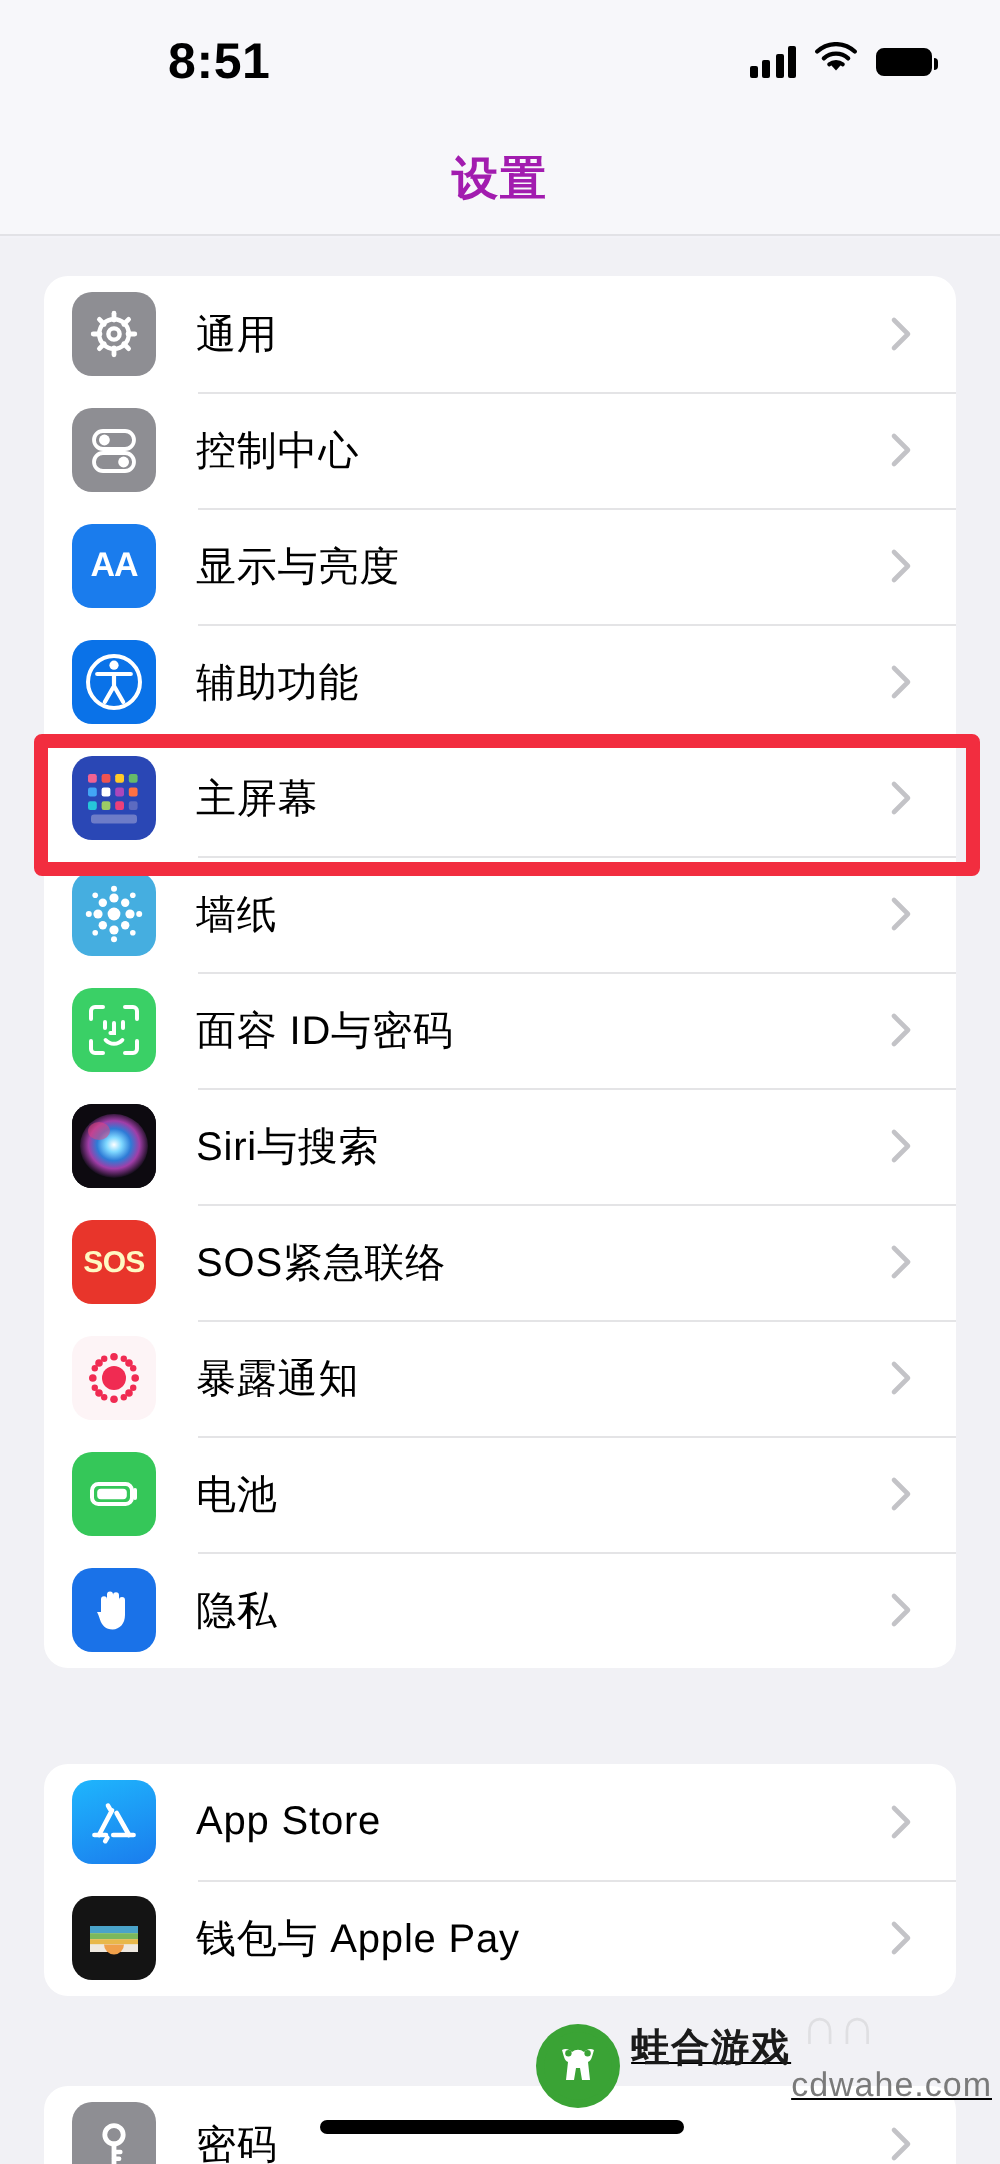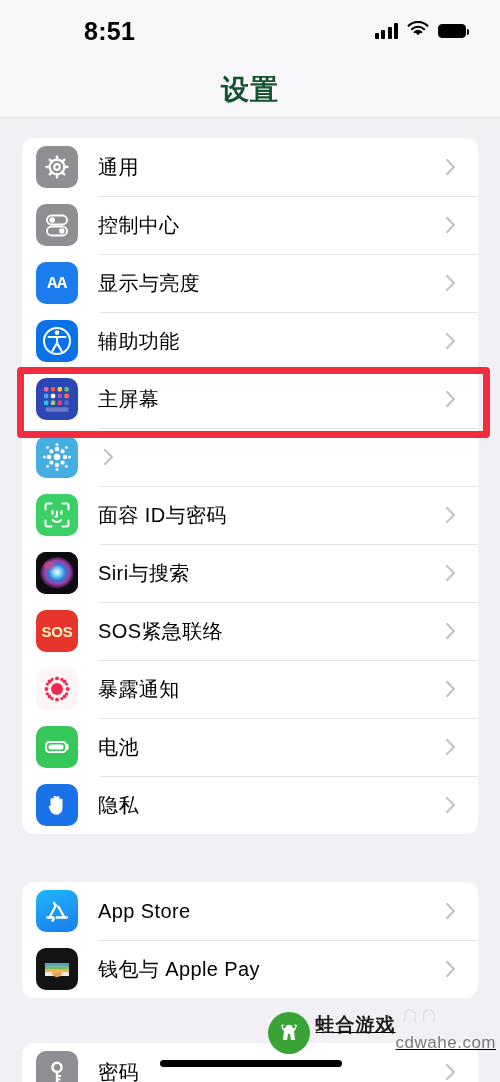--- a/index.html
+++ b/index.html
@@ -35,21 +35,21 @@
     width: 2.5px; height: 6px; background: #000; border-radius: 0 2px 2px 0;
   }
 
   
   .navbar {
     position: absolute; top: 62px; left: 0; width: 500px; height: 56px;
     background: #f7f7fa;
     display: flex; align-items: center; justify-content: center;
     border-bottom: 1px solid #e2e2e6;
   }
-  .nav-title { font-size: 28px; font-weight: bold; color: #14532d; letter-spacing: 1px; }
+  .nav-title { font-size: 23px; font-weight: bold; color: #a21caf; letter-spacing: 1px; }
 
   
   .content { position: absolute; top: 119px; left: 0; width: 500px; bottom: 0; background: #f1f1f5; padding-left: 12px; }
   .card {
     position: absolute; left: 22px; width: 456px;
     background: #fff; border-radius: 12px; overflow: hidden;
   }
   #card-1 { top: 19px; }
   #card-2 { top: 763px; }
   #card-3 { top: 924px; }
@@ -185,21 +185,21 @@
         </span>
         <span class="row-label">控制中心</span>
         <span class="chev">
           <svg width="12" height="20" viewBox="0 0 12 20">
               <polyline points="2,3 9,10 2,17" fill="none" stroke="#c3c3c7" stroke-width="2.3" stroke-linecap="round" stroke-linejoin="round"></polyline>
             </svg>
         </span>
       </div>
 
       <div class="row">
-        <span class="ic" style="background:#1a7ced;font-family:Liberation Mono, monospace;">
+        <span class="ic" style="background:#1a7ced;">
           <span style="color:#fff;font-size:17px;font-weight:bold;letter-spacing:-.5px;">AA</span>
         </span>
         <span class="row-label">显示与亮度</span>
         <span class="chev">
           <svg width="12" height="20" viewBox="0 0 12 20">
               <polyline points="2,3 9,10 2,17" fill="none" stroke="#c3c3c7" stroke-width="2.3" stroke-linecap="round" stroke-linejoin="round"></polyline>
             </svg>
         </span>
       </div>
 
@@ -263,20 +263,21 @@
                 <circle cx="16" cy="28.6" r="1.5"></circle>
               <circle cx="3.4" cy="16" r="1.5"></circle>
                 <circle cx="28.6" cy="16" r="1.5"></circle>
               <circle cx="6.6" cy="6.6" r="1.4"></circle>
                 <circle cx="25.4" cy="25.4" r="1.4"></circle>
               <circle cx="25.4" cy="6.6" r="1.4"></circle>
                 <circle cx="6.6" cy="25.4" r="1.4"></circle>
             </g>
           </svg>
         </span>
+        <span class="row-label">墙纸</span>
         <span class="chev">
           <svg width="12" height="20" viewBox="0 0 12 20">
               <polyline points="2,3 9,10 2,17" fill="none" stroke="#c3c3c7" stroke-width="2.3" stroke-linecap="round" stroke-linejoin="round"></polyline>
             </svg>
         </span>
       </div>
 
       <div class="row">
         <span class="ic" style="background:#3ad066;">
           <svg width="30" height="30" viewBox="0 0 30 30">

